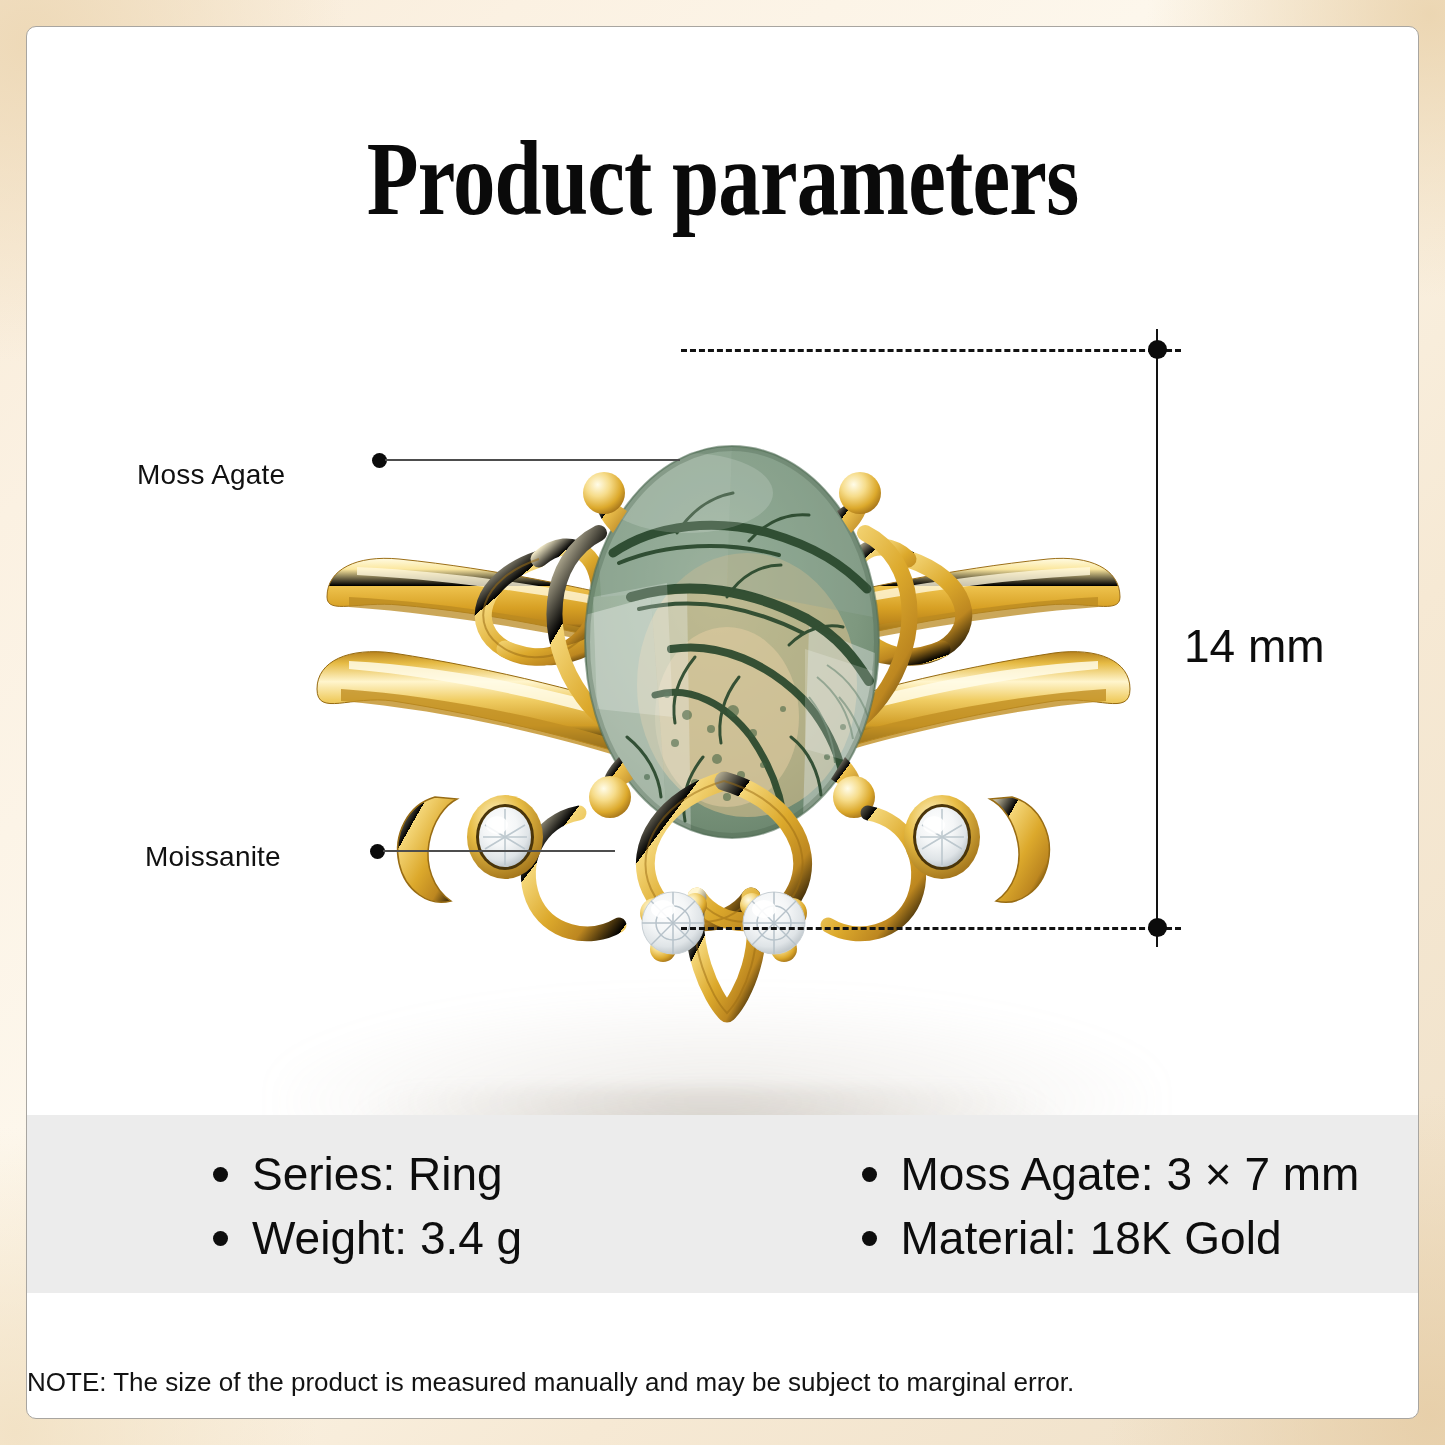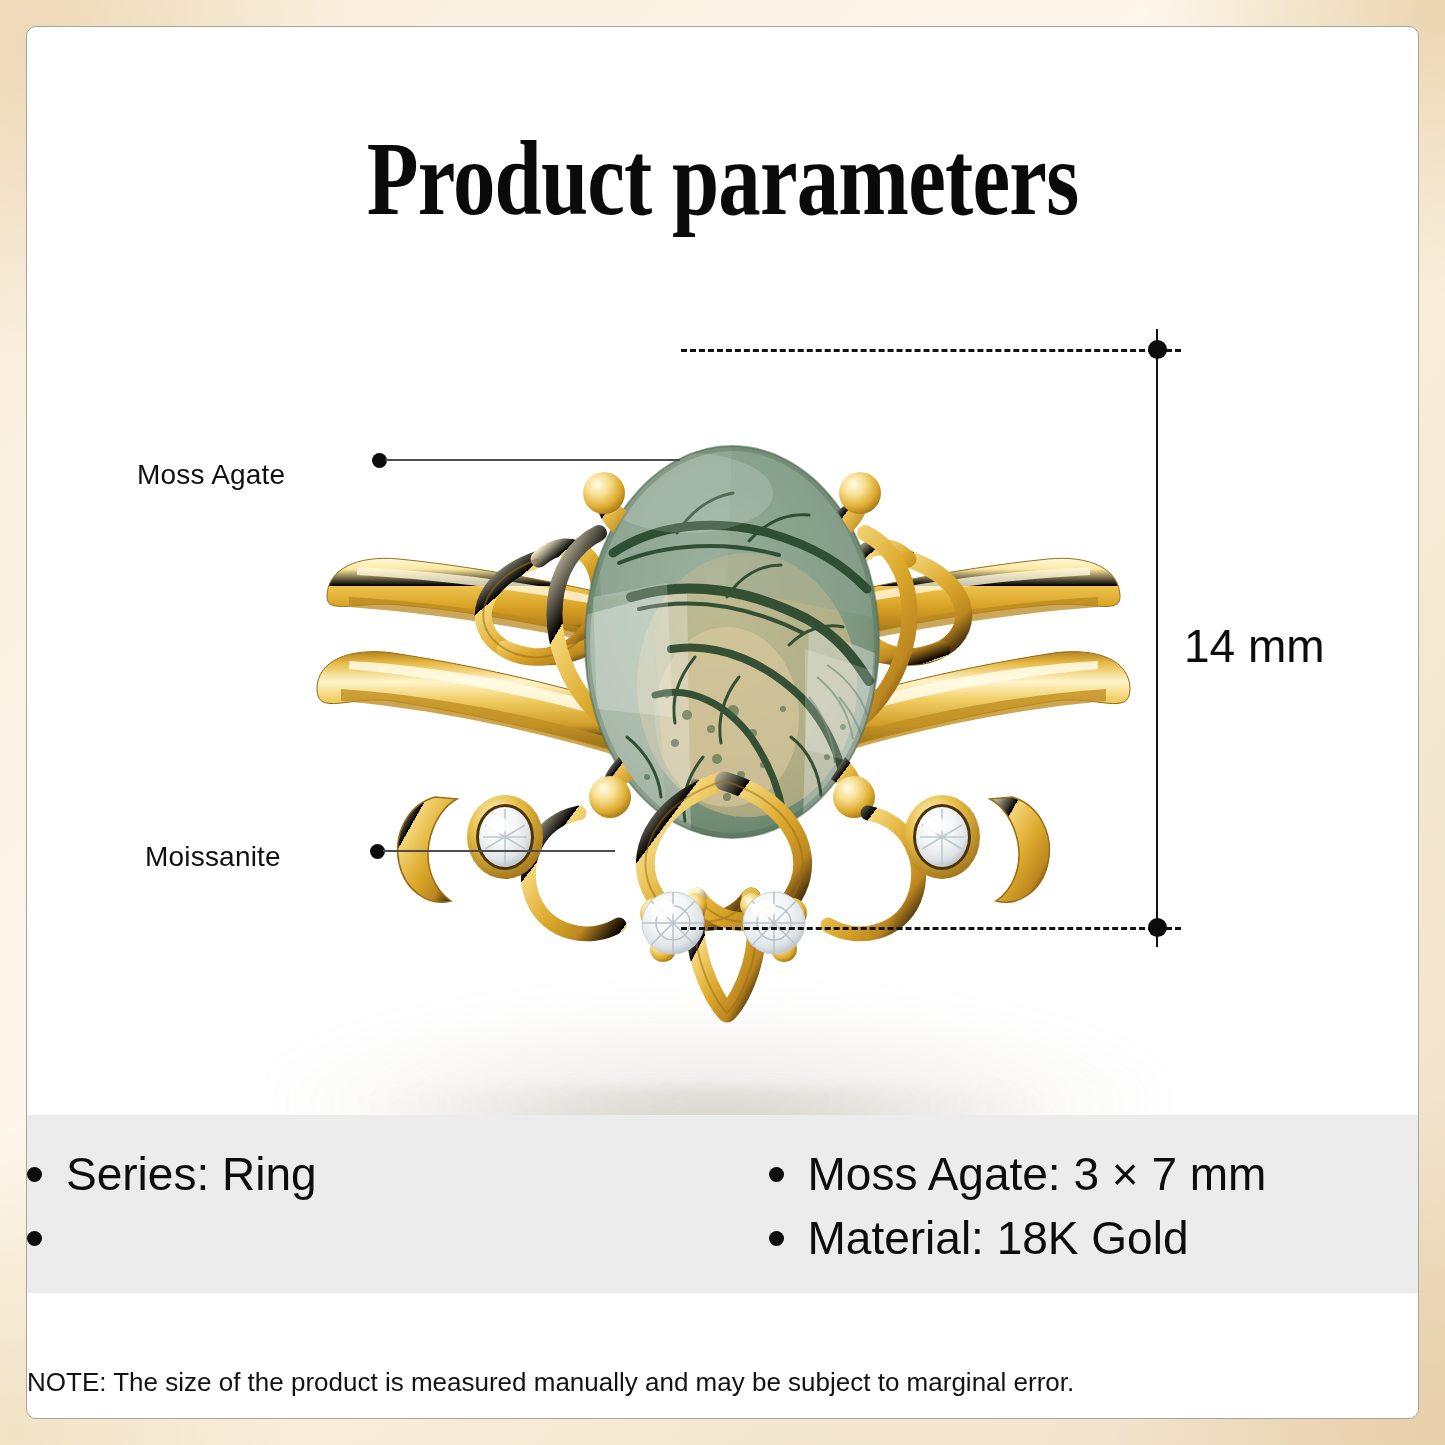--- a/index.html
+++ b/index.html
@@ -122,20 +122,21 @@
     top:1088px;
     height:178px;
     background:#ececec;
   }
   #spec-grid{
     position:absolute;
     left:0; top:0; right:0; bottom:0;
     display:grid;
     grid-template-columns: 1fr 1fr;
     align-content:center;
+    padding-left:186px;
     padding-top:4px;
     box-sizing:border-box;
     row-gap: 10px;
   }
   .spec-item{
     display:flex;
     align-items:center;
     font-size:46px;
     color:#0d0d0d;
     white-space:nowrap;
@@ -523,20 +524,21 @@
         <div class="spec-item">
           <span class="spec-bullet"></span>
           <span>Series: Ring</span>
         </div>
         <div class="spec-item spec-col2">
           <span class="spec-bullet"></span>
           <span>Moss Agate: 3 × 7 mm</span>
         </div>
         <div class="spec-item">
           <span class="spec-bullet"></span>
+          <span>Weight: 3.4 g</span>
         </div>
         <div class="spec-item spec-col2">
           <span class="spec-bullet"></span>
           <span>Material: 18K Gold</span>
         </div>
       </div>
     </div>
 
     <div id="note">NOTE: The size of the product is measured manually and may be subject to marginal error.</div>
 

